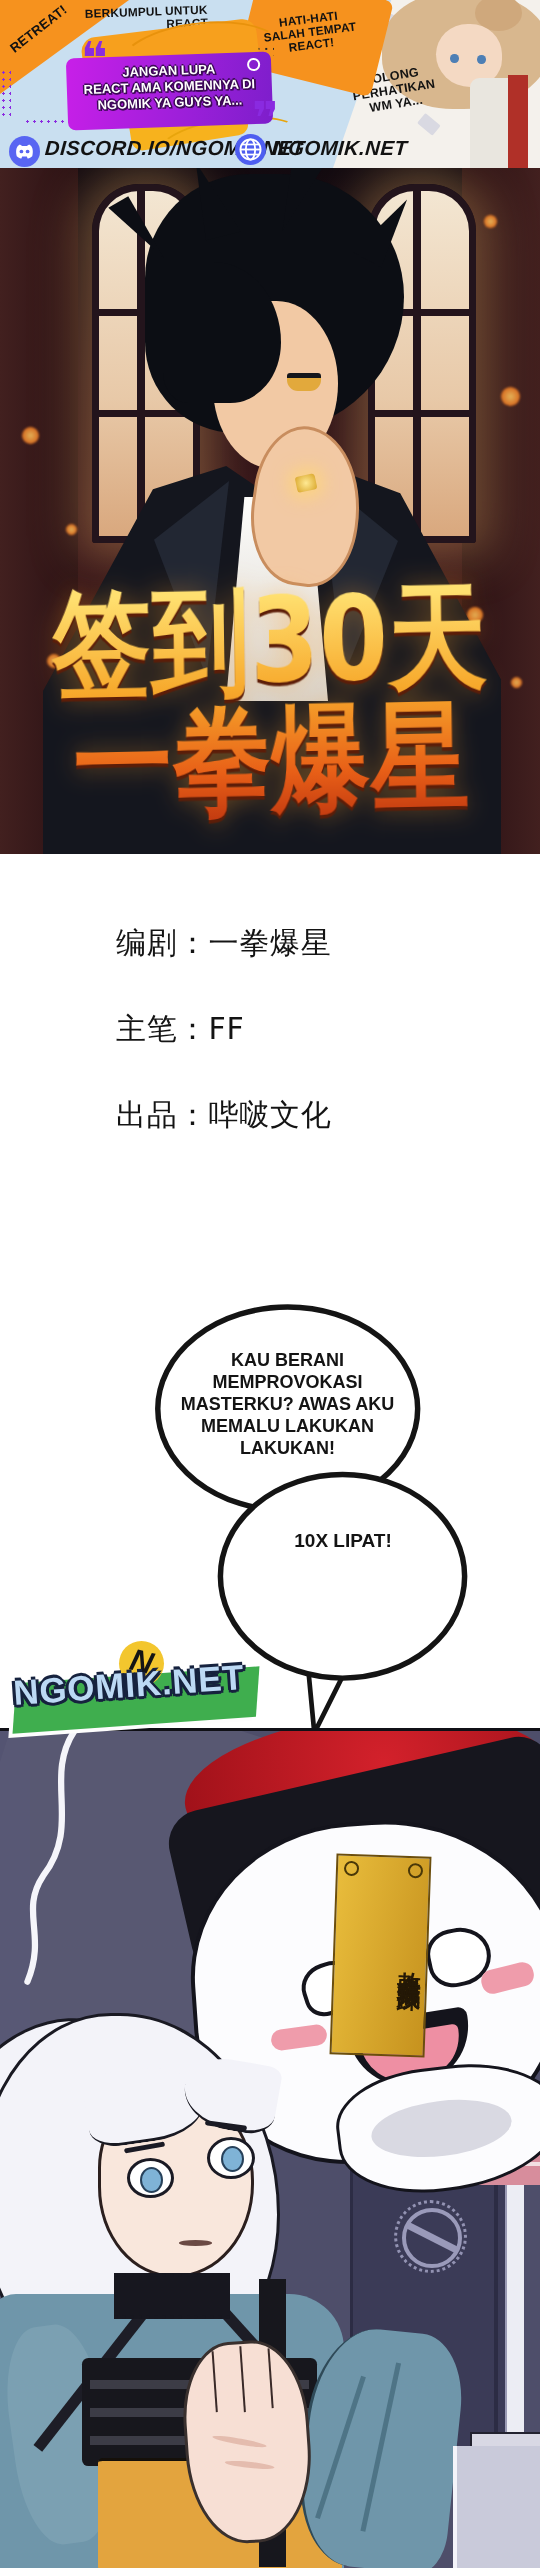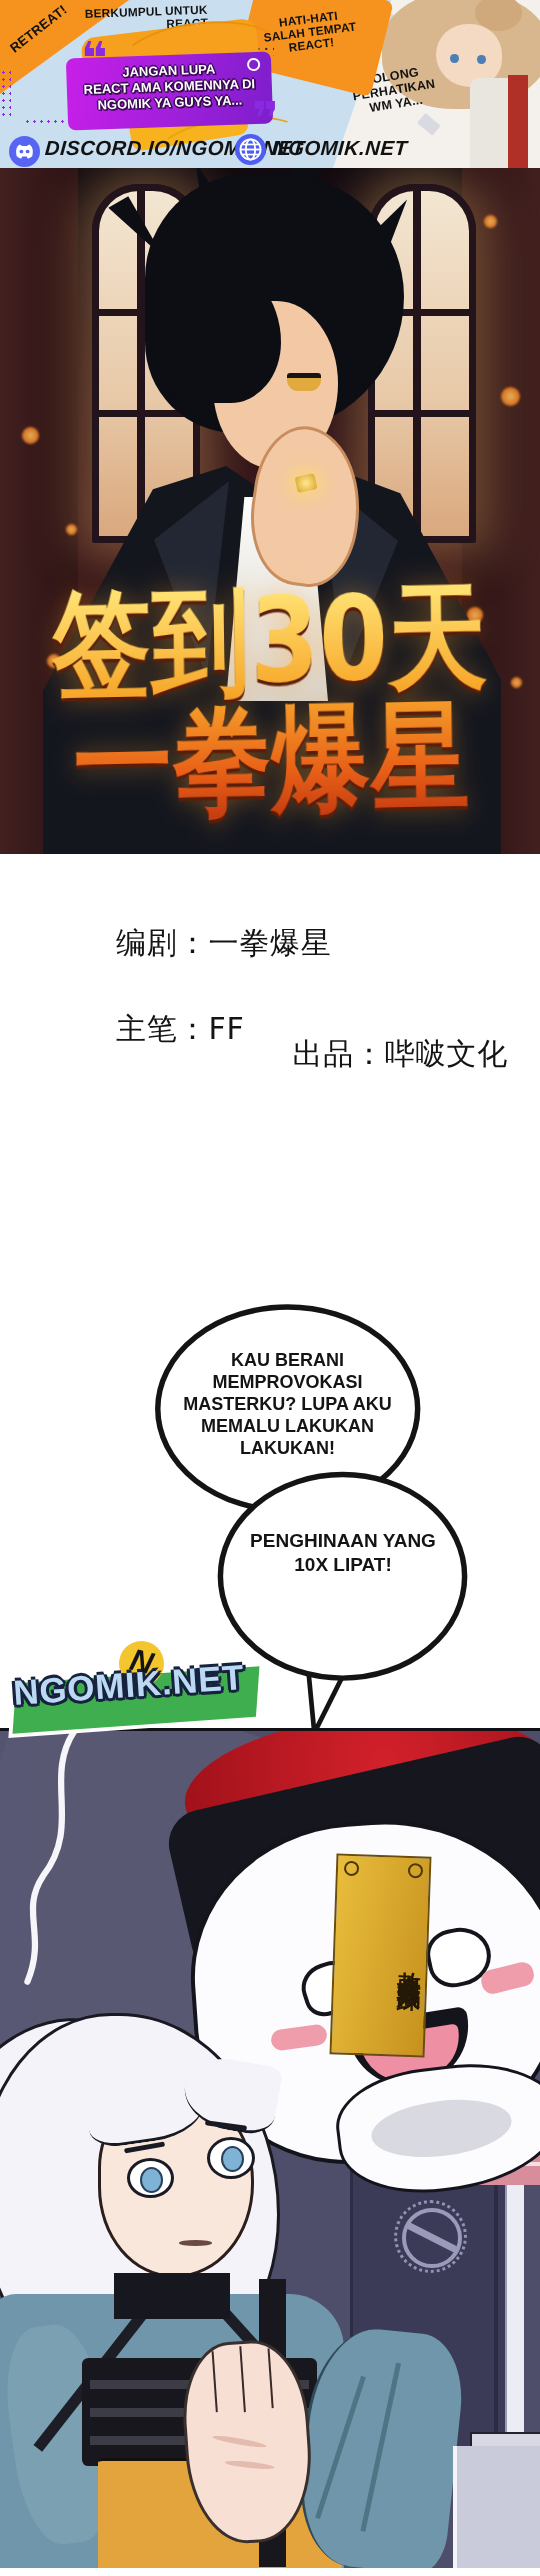--- a/index.html
+++ b/index.html
@@ -210,39 +210,38 @@
 
     <div class="abs cover-title">
       <div>签到30天</div>
       <div>一拳爆星</div>
     </div>
   </section>
 
   <section>
     <div class="abs credit" style="top:923px;">编剧：一拳爆星</div>
     <div class="abs credit" style="top:1009px;">主笔：FF</div>
-    <div class="abs credit" style="top:1034px;text-align:right;">出品：哔啵文化</div>
+    <div class="abs credit" style="top:1095px;">出品：哔啵文化</div>
   </section>
 
   <section>
     <svg class="abs" style="left:0;top:1293px;" width="541" height="454" viewBox="0 0 690 580">
       <ellipse cx="367" cy="148" rx="166" ry="130" fill="#fff" stroke="#141414" stroke-width="7"></ellipse>
       <path d="M452 258 L536 352 L498 250 Z" fill="#fff" stroke="#141414" stroke-width="6" stroke-linejoin="round"></path>
       <path d="M393 478 L401 562 L447 470 Z" fill="#fff" stroke="#141414" stroke-width="6" stroke-linejoin="round"></path>
       <ellipse cx="437" cy="362" rx="156" ry="130" fill="#fff" stroke="#141414" stroke-width="7"></ellipse>
     </svg>
     <div class="abs b-txt" style="left:162px;top:1349px;width:251px;font-size:18px;line-height:22px;">
       <div>KAU BERANI</div>
       <div>MEMPROVOKASI</div>
-      <div>MASTERKU? LUPA AKU</div>
+      <div>MASTERKU? AWAS AKU</div>
       <div>MEMALU LAKUKAN</div>
       <div>LAKUKAN!</div>
     </div>
     <div class="abs b-txt" style="left:221px;top:1529px;width:244px;font-size:19px;line-height:24px;">
-      <div>PENGHINAAN YANG</div>
       <div>10X LIPAT!</div>
     </div>
   </section>
 
   <section class="panel">
     <div class="p" style="left:-63px;top:-31px;width:329px;height:564px;background:rgba(255,255,255,.06);transform:rotate(18deg);"></div>
     <div class="p" style="left:0;top:0;width:30px;height:837px;background:#5a5a78;opacity:.55;"></div>
     <div class="p" style="left:0;top:517px;width:74px;height:3.1px;background:#3e3e58;"></div>
 
     <div class="p" style="left:350px;top:337px;width:157px;height:396px;background:#3b3b57;border:3.1px solid #2c2c44;">

